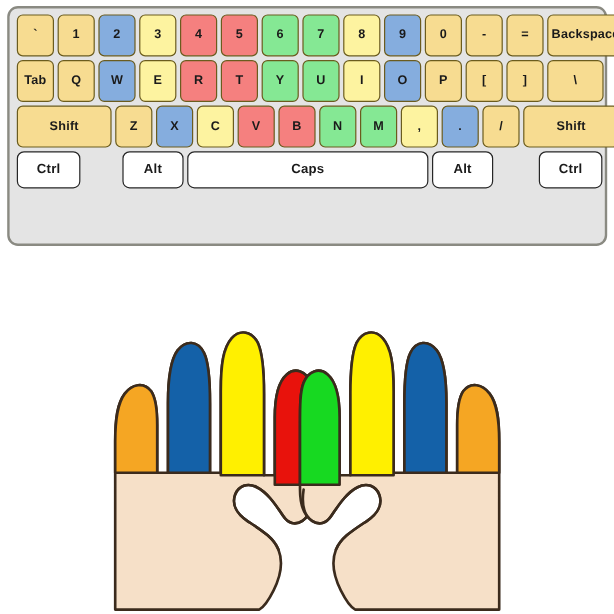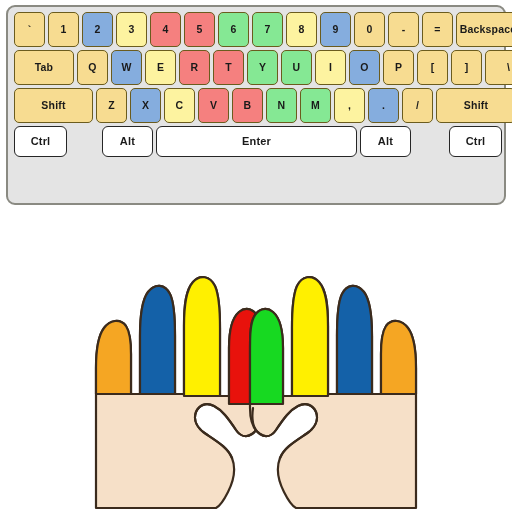--- a/index.html
+++ b/index.html
@@ -99,21 +99,21 @@
         <div class="key" style="width: 31px; background: rgb(133, 232, 148); color: rgb(26, 26, 26);">6</div>
         <div class="key" style="width: 31px; background: rgb(133, 232, 148); color: rgb(26, 26, 26);">7</div>
         <div class="key" style="width: 31px; background: rgb(253, 243, 160); color: rgb(26, 26, 26);">8</div>
         <div class="key" style="width: 31px; background: rgb(133, 173, 222); color: rgb(26, 26, 26);">9</div>
         <div class="key" style="width: 31px; background: rgb(247, 220, 145); color: rgb(26, 26, 26);">0</div>
         <div class="key" style="width: 31px; background: rgb(247, 220, 145); color: rgb(26, 26, 26);">-</div>
         <div class="key" style="width: 31px; background: rgb(247, 220, 145); color: rgb(26, 26, 26);">=</div>
         <div class="key" style="width: 64px; background: rgb(247, 220, 145); color: rgb(26, 26, 26);">Backspace</div>
       </div>
       <div class="kb-row">
-        <div class="key" style="width: 60px; background: rgb(247, 220, 145); color: rgb(26, 26, 26);">Tab</div>
+        <div class="key" style="width: 31px; background: rgb(247, 220, 145); color: rgb(26, 26, 26);">Tab</div>
         <div class="key" style="width: 31px; background: rgb(247, 220, 145); color: rgb(26, 26, 26);">Q</div>
         <div class="key" style="width: 31px; background: rgb(133, 173, 222); color: rgb(26, 26, 26);">W</div>
         <div class="key" style="width: 31px; background: rgb(253, 243, 160); color: rgb(26, 26, 26);">E</div>
         <div class="key" style="width: 31px; background: rgb(245, 128, 127); color: rgb(26, 26, 26);">R</div>
         <div class="key" style="width: 31px; background: rgb(245, 128, 127); color: rgb(26, 26, 26);">T</div>
         <div class="key" style="width: 31px; background: rgb(133, 232, 148); color: rgb(26, 26, 26);">Y</div>
         <div class="key" style="width: 31px; background: rgb(133, 232, 148); color: rgb(26, 26, 26);">U</div>
         <div class="key" style="width: 31px; background: rgb(253, 243, 160); color: rgb(26, 26, 26);">I</div>
         <div class="key" style="width: 31px; background: rgb(133, 173, 222); color: rgb(26, 26, 26);">O</div>
         <div class="key" style="width: 31px; background: rgb(247, 220, 145); color: rgb(26, 26, 26);">P</div>
@@ -132,21 +132,21 @@
         <div class="key" style="width: 31px; background: rgb(133, 232, 148); color: rgb(26, 26, 26);">M</div>
         <div class="key" style="width: 31px; background: rgb(253, 243, 160); color: rgb(26, 26, 26);">,</div>
         <div class="key" style="width: 31px; background: rgb(133, 173, 222); color: rgb(26, 26, 26);">.</div>
         <div class="key" style="width: 31px; background: rgb(247, 220, 145); color: rgb(26, 26, 26);">/</div>
         <div class="key" style="width: 80px; background: rgb(247, 220, 145); color: rgb(26, 26, 26);">Shift</div>
       </div>
       <div class="kb-row mods">
         <div class="key" style="width: 53px; color: rgb(26, 26, 26);">Ctrl</div>
         <div style="width: 29px; flex: 0 0 auto;"></div>
         <div class="key" style="width: 51px; color: rgb(26, 26, 26);">Alt</div>
-        <div class="key" style="width: 201px; color: rgb(26, 26, 26);">Enter</div>
+        <div class="key" style="width: 201px; color: rgb(26, 26, 26);">Caps</div>
         <div class="key" style="width: 51px; color: rgb(26, 26, 26);">Alt</div>
         <div style="width: 32px; flex: 0 0 auto;"></div>
         <div class="key" style="width: 53px; color: rgb(26, 26, 26);">Ctrl</div>
       </div>
     </div>
 
   <div class="hands">
     <svg width="512" height="304" viewBox="0 0 512 304" xmlns="http://www.w3.org/2000/svg">
 
       <g>

